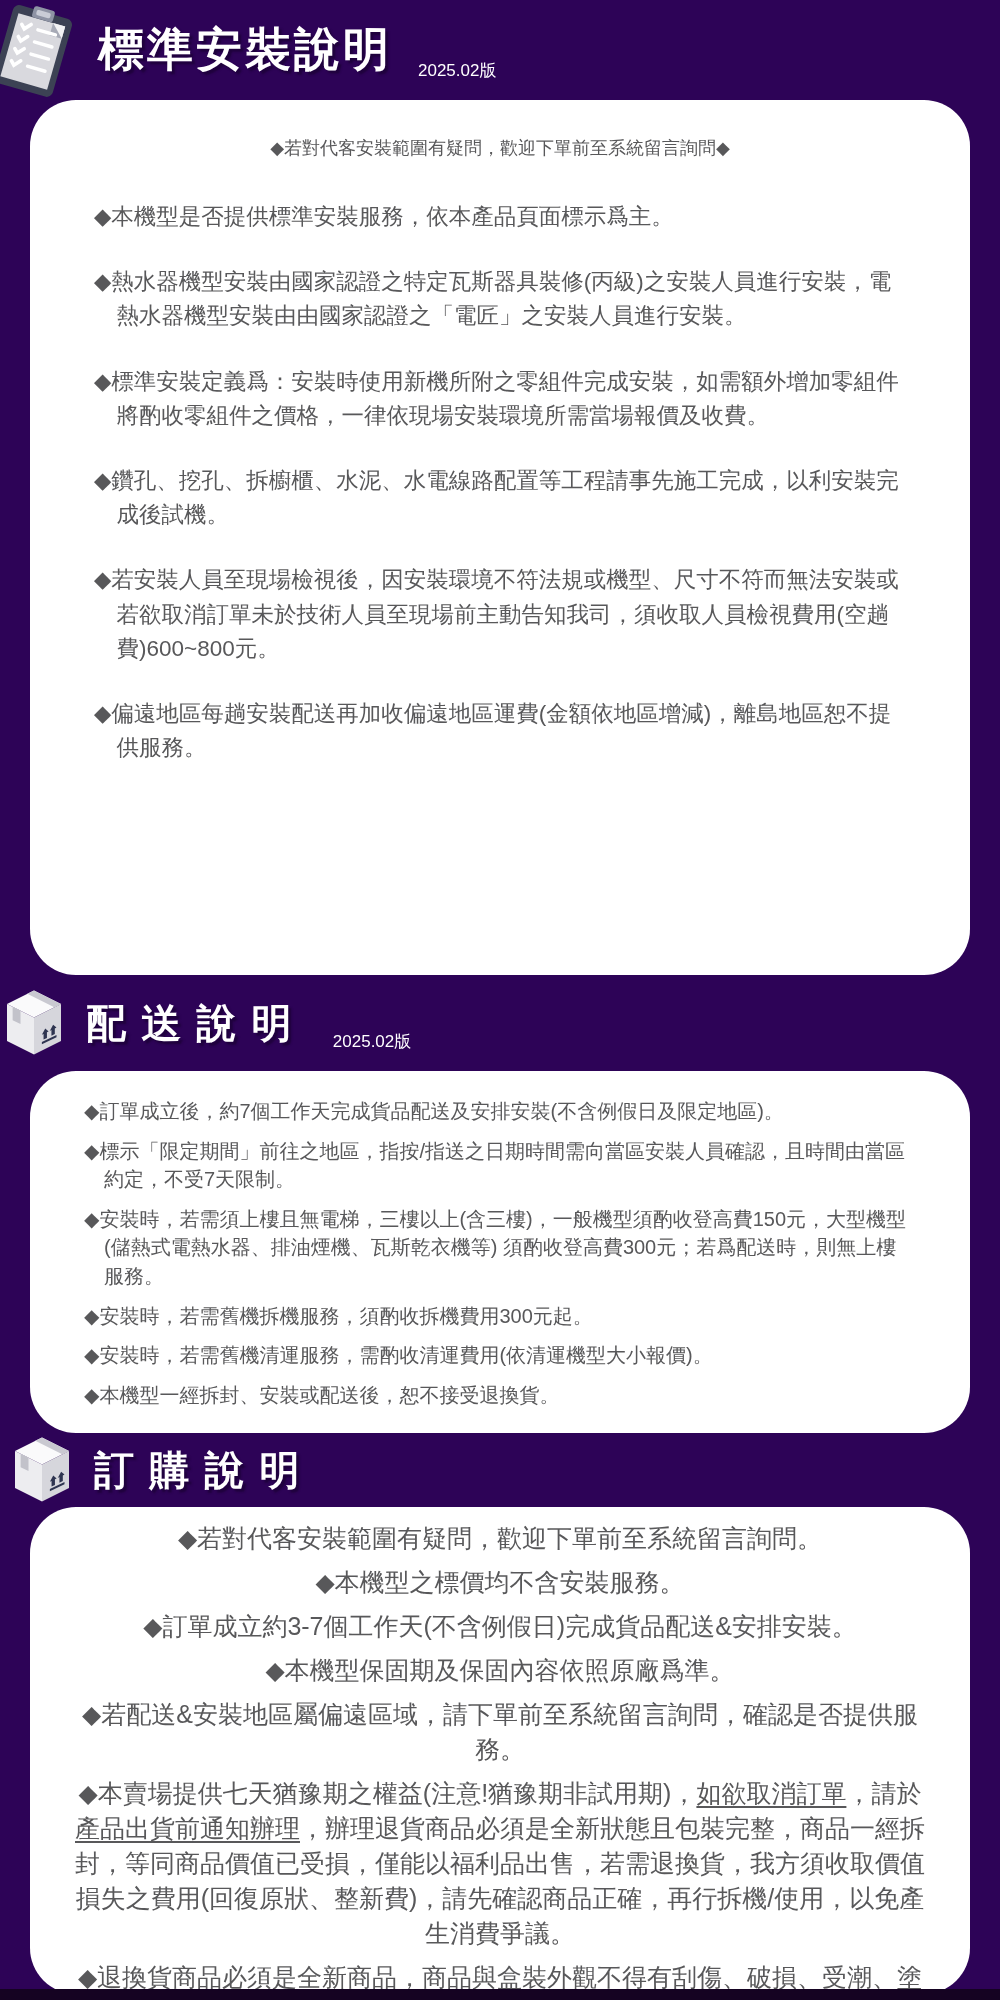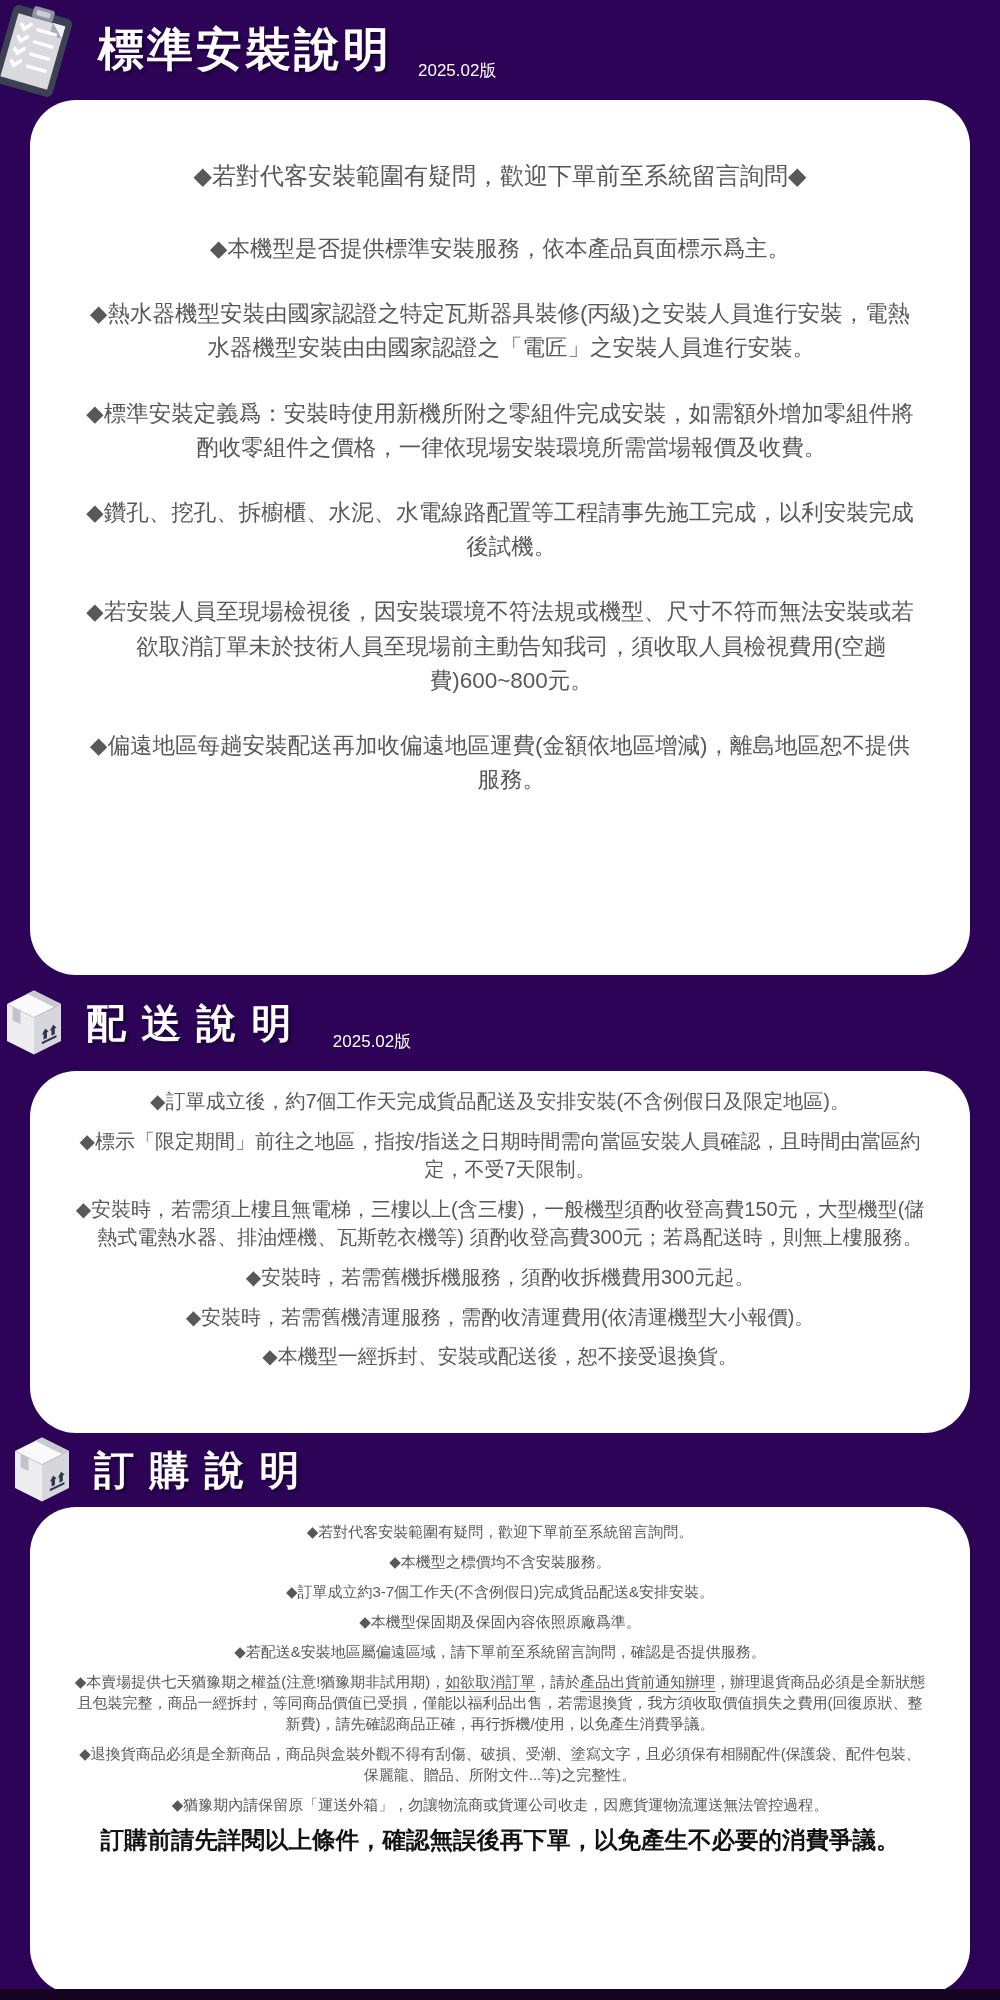--- a/index.html
+++ b/index.html
@@ -28,33 +28,33 @@
     color:#ffffff;font-size:17px;align-self:flex-end;
     margin:0 0 18px 26px;white-space:nowrap;
   }
   .icon-wrap{display:inline-flex;}
   .clipboard-rot{transform:rotate(16deg);}
   .card{
     background:#ffffff;border-radius:46px;margin:0 30px;
     color:#58585A;box-sizing:border-box;
   }
   .card-1{padding:34px 54px 26px 54px;height:875px;}
-  .card-1 .intro{font-size:24px;text-align:center;margin:26px 0 40px 0;}
-  .card-1 ul,.card-2 ul{list-style:none;margin:0;padding:0;text-align:center;}
+  .card-1 .intro{font-size:18px;text-align:center;margin:2px 0 40px 0;}
+  .card-1 ul,.card-2 ul{list-style:none;margin:10px;padding:0;}
   .card-1 li{
     font-size:22.5px;line-height:1.52;margin-bottom:31px;
     padding-left:1em;text-indent:-1em;
   }
   .card-2{padding:16px 44px 12px 44px;height:362px;}
   .card-2 li{
     font-size:20px;line-height:1.43;margin-bottom:11px;
     padding-left:1em;text-indent:-1em;
   }
   .card-3{padding:14px 42px 16px 42px;height:487px;text-align:center;}
-  .card-3 p{font-size:15px;line-height:1.4;margin:0 0 9px 0;}
+  .card-3 p{font-size:25px;line-height:1.4;margin:0 0 9px 0;}
   .card-3 .footnote{
     font-size:23.5px;font-weight:bold;color:#121212;margin:8px 0 0 0;
   }
   .u{text-decoration:underline;text-underline-offset:4px;}
   .bottom-bar{
     position:absolute;left:0;bottom:0;width:1000px;height:11px;
     background:#150322;
   }
 </style>
 </head>

